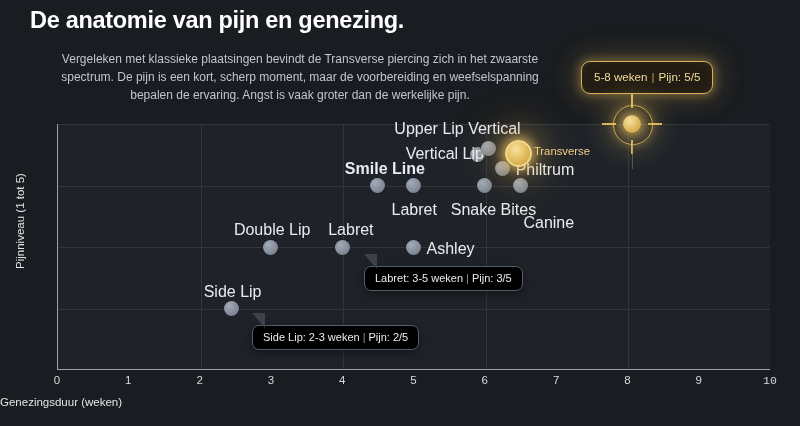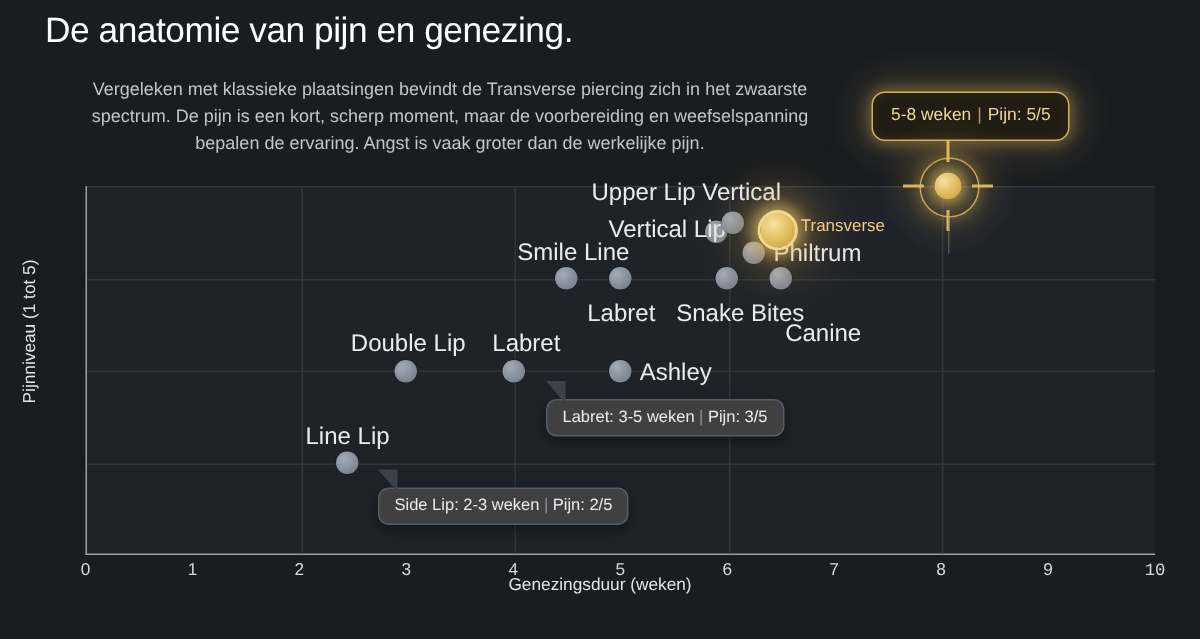--- a/index.html
+++ b/index.html
@@ -6,21 +6,21 @@
   body{
     width:800px;height:426px;overflow:hidden;
     background:#191c20;
     font-family:"Liberation Sans", sans-serif;
     color:#e8eaed;
     position:relative;
   }
   
   #header{position:absolute;left:30px;top:8px;width:540px;}
   #title{
-    font-size:23.5px;font-weight:normal;letter-spacing:-0.3px;
+    font-size:23.5px;font-weight:bold;letter-spacing:-0.3px;
     color:#ffffff;margin:0 0 9px 0;line-height:1.1;
   }
   #subtitle{
     font-size:12px;line-height:1.52;color:#c2c6cc;margin:16px;
     font-weight:normal;
     text-align:center;
   }
   
   #chart{position:absolute;left:0;top:0;width:800px;height:426px;}
   #plot-area{
@@ -30,21 +30,21 @@
     border-bottom:1.4px solid #9aa0a8;
     box-sizing:border-box;
   }
   .gridline-h{position:absolute;left:0;width:100%;height:1px;background:#31363d;}
   .gridline-v{position:absolute;top:0;height:100%;width:1px;background:#31363d;}
   .xtick{
     position:absolute;top:374px;width:40px;text-align:center;
     font-size:11.5px;color:#d6d9de;
   }
   #xaxis-title{
-    position:absolute;top:384px;left:0;width:800px;text-align:center;
+    position:absolute;top:396px;left:0;width:800px;text-align:left;
     font-size:11.5px;color:#e2e5e9;
   }
   #yaxis-title{
     position:absolute;left:-70px;top:215px;width:180px;text-align:center;
     font-size:11.5px;color:#e2e5e9;
     transform:rotate(-90deg);transform-origin:center center;
   }
   
   .pt{
     position:absolute;width:15px;height:15px;border-radius:50%;
@@ -64,21 +64,21 @@
     box-shadow:0 0 9px 4px rgba(240,200,100,.55),
                0 0 24px 11px rgba(230,185,80,.26),
                0 0 44px 20px rgba(220,175,70,.12);
   }
   .plabel-hl{
     position:absolute;font-size:11.3px;color:#f1cf84;white-space:nowrap;
     font-weight:normal;
   }
   
   .tip{
-    position:absolute;background:#404040;border:1px solid #555d68;
+    position:absolute;background:#000000;border:1px solid #555d68;
     border-radius:7px;padding:5px 10px 6px 10px;
     font-size:11px;color:#e9ebef;white-space:nowrap;
     box-shadow:0 3px 9px rgba(0,0,0,.45);
   }
   .tip .sep{color:#8b929c;padding:0 3px;}
   .tip-stem{
     position:absolute;width:0;height:0;
     border-left:7px solid transparent;
     border-right:13px solid #3b424c;
     border-bottom:15px solid transparent;
@@ -148,29 +148,29 @@
       <div class="xtick" style="left: 322.2px;">4</div>
       <div class="xtick" style="left: 393.5px;">5</div>
       <div class="xtick" style="left: 464.8px;">6</div>
       <div class="xtick" style="left: 536.1px;">7</div>
       <div class="xtick" style="left: 607.4px;">8</div>
       <div class="xtick" style="left: 678.7px;">9</div>
       <div class="xtick" style="left: 750px; font-family: Liberation Mono, monospace;">10</div>
     </div>
   <div id="points-layer">
       <div class="pt" title="Side Lip" style="left: 231.685px; top: 308.5px;"></div>
-      <div class="plabel" style="left: 203.685px; top: 282.5px;">Line Lip</div>
+      <div class="plabel" style="left: 203.685px; top: 282.5px;">Side Lip</div>
       <div class="pt" title="Double Lip" style="left: 270.9px; top: 247px;"></div>
       <div class="plabel" style="left: 233.9px; top: 221px;">Double Lip</div>
       <div class="pt" title="Labret" style="left: 342.2px; top: 247px;"></div>
       <div class="plabel" style="left: 328.2px; top: 221px;">Labret</div>
       <div class="pt" title="Ashley" style="left: 413.5px; top: 247px;"></div>
       <div class="plabel" style="left: 426.5px; top: 240px;">Ashley</div>
       <div class="pt" title="Smile Line" style="left: 377.85px; top: 185.5px;"></div>
-      <div class="plabel" style="left: 344.85px; top: 159.5px;">Smile Line</div>
+      <div class="plabel" style="left: 344.85px; top: 159.5px; font-weight: bold;">Smile Line</div>
       <div class="pt" title="Medusa" style="left: 413.5px; top: 185.5px;"></div>
       <div class="plabel" style="left: 391.5px; top: 200.5px;">Labret</div>
       <div class="pt" title="Snake Bites" style="left: 484.8px; top: 185.5px;"></div>
       <div class="plabel" style="left: 450.8px; top: 200.5px;">Snake Bites</div>
       <div class="pt" title="Canine" style="left: 520.45px; top: 185.5px;"></div>
       <div class="plabel" style="left: 523.45px; top: 213.5px; text-align: right;">Canine</div>
       <div class="pt" title="Vertical Lip" style="left: 477.67px; top: 154.75px;"></div>
       <div class="plabel" style="left: 405.67px; top: 144.75px;">Vertical Lip</div>
       <div class="pt" title="Upper Lip Vertical" style="left: 488.365px; top: 148.6px;"></div>
       <div class="plabel" style="left: 394.365px; top: 119.6px;">Upper Lip Vertical</div>

